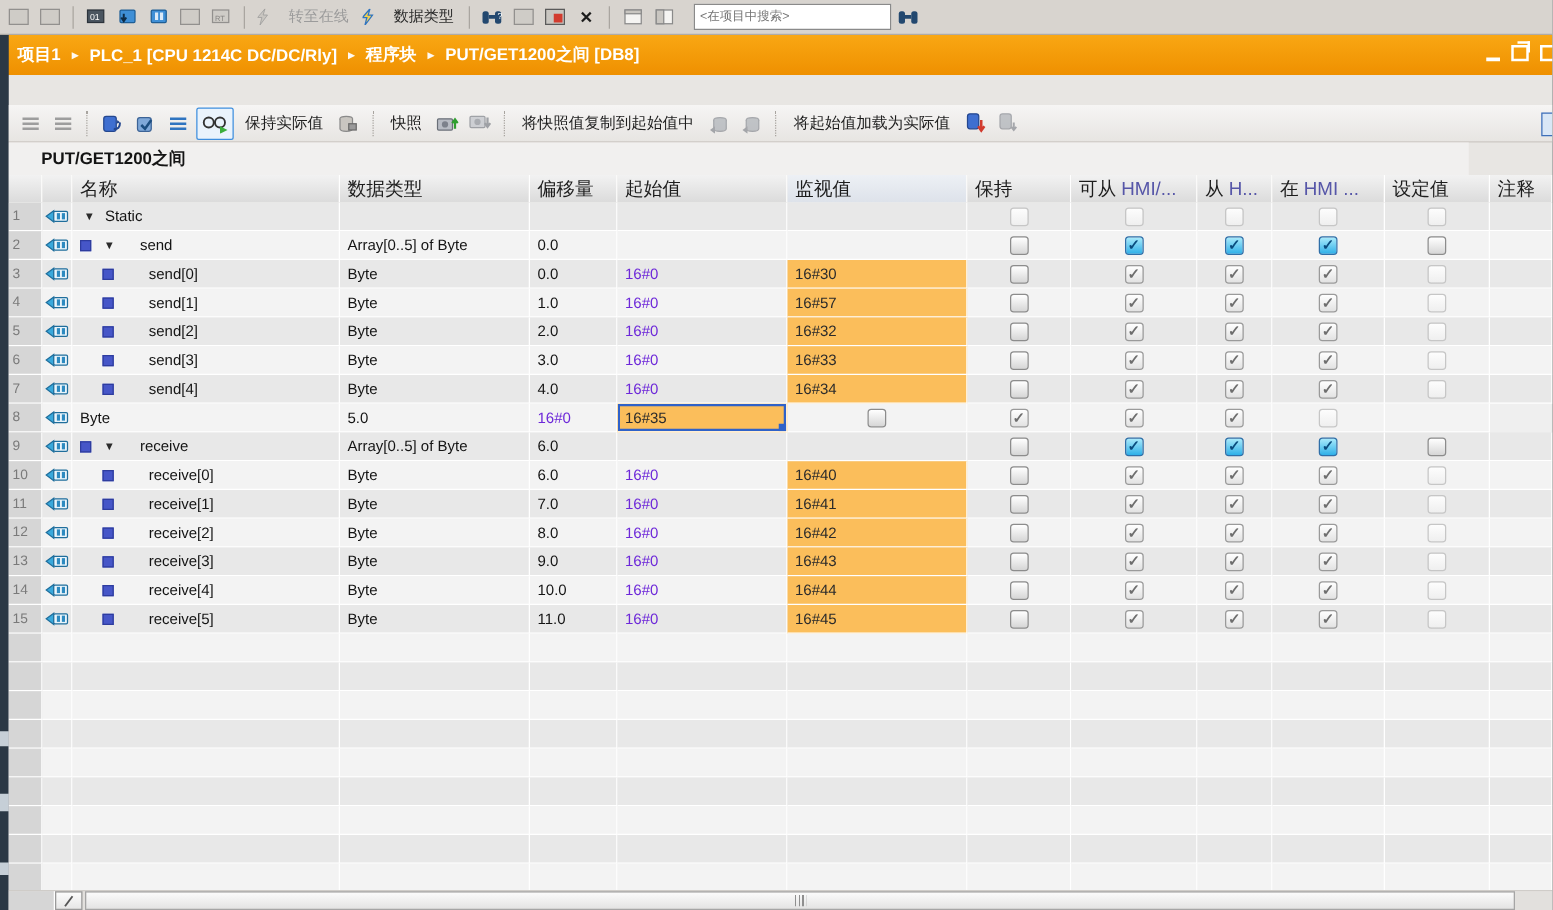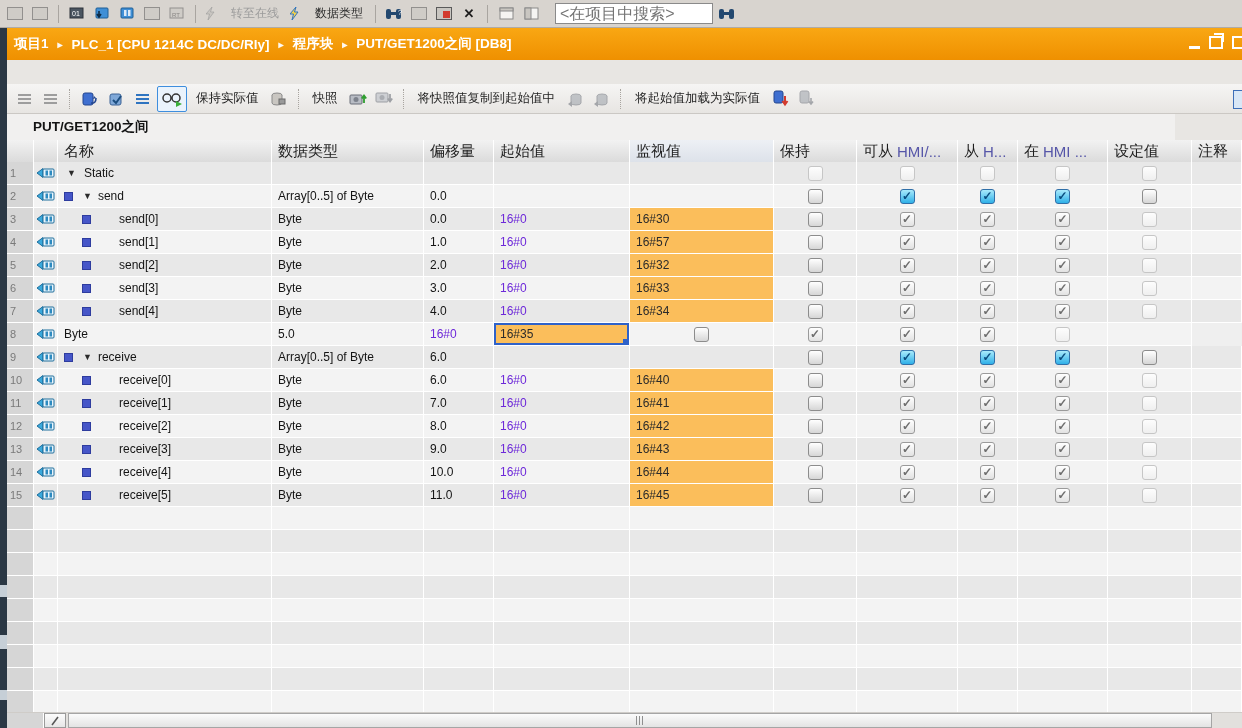--- a/index.html
+++ b/index.html
@@ -8,21 +8,21 @@
 
   
   .topbar{position:absolute;left:0;top:0;width:1242px;height:28px;background:#D8D4CF;
     border-bottom:1px solid #AFABA6;display:flex;align-items:center;gap:3px;padding-left:4px;box-sizing:border-box;}
   .ticon{width:22px;height:20px;display:flex;align-items:center;justify-content:center;flex:none;}
   .tsep{width:1px;height:18px;background:#A9A5A0;margin:0 4px;flex:none;}
   .tlabel{font-size:12px;color:#2b2b2b;white-space:nowrap;margin:0 2px;}
   .tlabel.dim{color:#9b9b9b;}
   .tbtn{display:flex;align-items:center;gap:14px;padding:1px 3px;}
   .searchbox{width:148px;height:17px;background:#fff;border:1px solid #8a8a8a;
-    font-size:16px;color:#8a8a8a;padding:1px 4px;margin-left:10px;font-family:"Liberation Sans",sans-serif;}
+    font-size:10px;color:#8a8a8a;padding:1px 4px;margin-left:10px;font-family:"Liberation Sans",sans-serif;}
   .boxicon{width:14px;height:11px;border:1px solid #5a5a5a;background:#C9C6C1;position:relative;}
   .boxicon.dim{opacity:.55;}
   .redsq{width:7px;height:7px;background:#D23B2E;position:absolute;right:1px;bottom:1px;}
   .xglyph{font-size:13px;color:#1c1c1c;font-weight:bold;}
 
   
   .breadcrumb{position:absolute;left:0;top:28px;width:1242px;height:32px;
     background:linear-gradient(#F9A713,#EF9000);color:#fff;display:flex;align-items:center;
     padding-left:14px;font-size:13.5px;font-weight:bold;box-sizing:border-box;}
   .crumb{white-space:nowrap;}
@@ -75,21 +75,21 @@
   .cell.c-num{background:#D6D6D6 !important;color:#7a7a7a;font-size:11px;padding-left:3px;}
   .cbc{justify-content:center;padding-left:0;}
   .startv{color:#6d28d9;}
   .mon.filled{background:#FBBE5B !important;color:#2b2b2b;}
   .mon.sel{box-shadow:inset 0 0 0 2px #2F62C9;position:relative;}
   .mon.sel::after{content:"";position:absolute;right:0;bottom:0;width:6px;height:6px;background:#2F62C9;}
 
   .bullet{width:7px;height:7px;background:#4656C8;border:1px solid #2E3C9E;flex:none;}
   .tri{font-size:9px;color:#2b2b2b;flex:none;line-height:1;}
   .lv1{padding-left:9px;} .lv1 .ntext{margin-left:8px;}
-  .lv2{padding-left:6px;} .lv2 .tri{margin-left:10px;} .lv2 .ntext{margin-left:6px;text-align:right;}
+  .lv2{padding-left:6px;} .lv2 .tri{margin-left:10px;} .lv2 .ntext{margin-left:20px;text-align:right;}
   .lv3{padding-left:24px;} .lv3 .ntext{margin-left:28px;}
 
   .cb{width:15px;height:15px;border-radius:3px;box-sizing:border-box;display:flex;
     align-items:center;justify-content:center;font-size:12px;font-weight:bold;line-height:1;}
   .cb.off{border:1px solid #8C8C8C;background:linear-gradient(#FFFFFF,#D6D6D6);}
   .cb.offdim{border:1px solid #C6C6C6;background:linear-gradient(#FDFDFD,#EFEFEF);}
   .cb.on{border:1px solid #2F6FA8;background:linear-gradient(#A9EAFB,#2FB0E8);color:#0A4C7E;}
   .cb.on::before{content:"✓";}
   .cb.ondim{border:1px solid #9A9A9A;background:linear-gradient(#FFFFFF,#E2E2E2);color:#6e6e6e;}
   .cb.ondim::before{content:"✓";}

